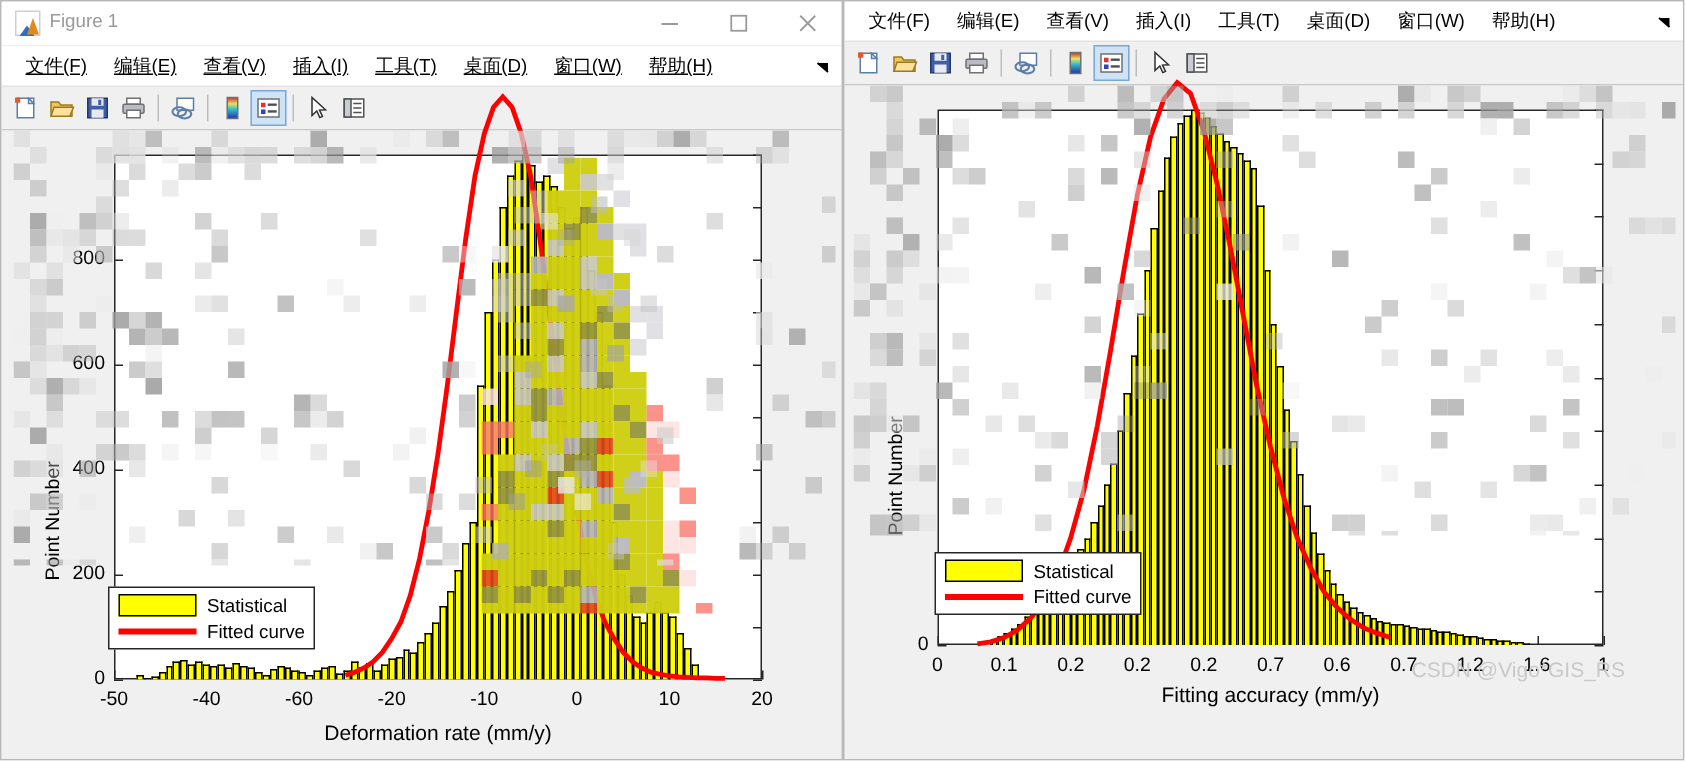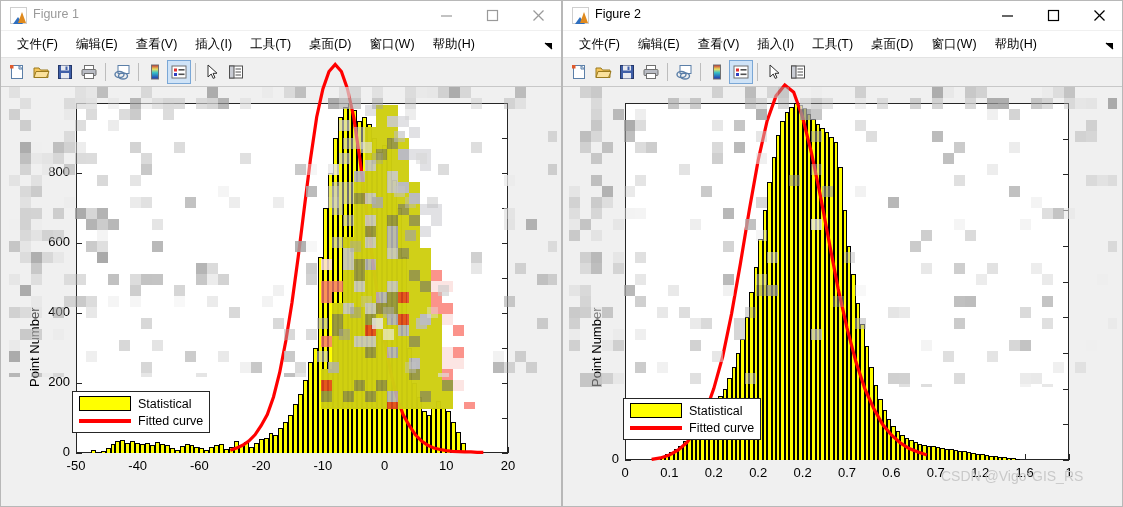--- a/index.html
+++ b/index.html
@@ -1,21 +1,21 @@
 <!DOCTYPE html>
 <html><head>
 <meta charset="utf-8">
 <style>
   html,body{margin:0;padding:0;background:#ffffff;}
   body{width:1123px;height:507px;overflow:hidden;font-family:"Liberation Sans",sans-serif;}
   .desktop{position:relative;width:1123px;height:507px;background:#f0f0f0;}
 
   .fig-window{position:absolute;top:0;height:507px;background:#f0f0f0;
               border:1px solid #b8b8b8;box-sizing:border-box;overflow:hidden;}
-  .fig-left{left:0;width:562px;}
+  .fig-left{left:0;width:562px;text-decoration:underline;}
   .fig-right{left:562px;width:561px;}
 
   
   .titlebar{position:relative;height:29px;background:#ffffff;border-bottom:1px solid #f0f0f0;}
   .title-icon{position:absolute;left:9px;top:6px;width:17px;height:17px;
               background:#ffffff;border:1px solid #cfcfcf;box-sizing:border-box;}
   .title-icon .tri{position:absolute;left:2px;top:9px;width:0;height:0;
                    border-left:5px solid transparent;border-right:5px solid transparent;
                    border-bottom:7px solid #2f6fbf;}
   .title-icon .tri2{position:absolute;left:7px;top:4px;width:0;height:0;
@@ -202,20 +202,21 @@
           </svg>
       </div>
     </div>
 
     <div class="canvas canvas-left">
 
       <div class="ylabel" style="left:26px;top:300px;">Point Number</div>
 
       <div class="plotbox" id="pb1" style="left:75px;top:16px;width:432px;height:350px;"></div>
 
+      <div class="xlabel" style="left:75px;top:393px;width:432px;">Deformation rate (mm/y)</div>
 
       <div id="ax1-extras">
           <div class="tickmark" style="left:75px;top:360px;width:1px;height:6px;"></div>
           <div class="tick-lbl" style="left:53px;top:371px;width:44px;text-align:center;">-50</div>
           <div class="tickmark" style="left:136.71428571428572px;top:360px;width:1px;height:6px;"></div>
           <div class="tick-lbl" style="left:114.71428571428572px;top:371px;width:44px;text-align:center;">-40</div>
           <div class="tickmark" style="left:198.42857142857142px;top:360px;width:1px;height:6px;"></div>
           <div class="tick-lbl" style="left:176.42857142857142px;top:371px;width:44px;text-align:center;">-60</div>
           <div class="tickmark" style="left:260.1428571428571px;top:360px;width:1px;height:6px;"></div>
           <div class="tick-lbl" style="left:238.1428571428571px;top:371px;width:44px;text-align:center;">-20</div>
@@ -821,45 +822,20 @@
           <div class="mpx" style="left:187px;top:286px;width:11px;height:11px;background:rgba(223,223,223,0.82);"></div>
           <div class="mpx" style="left:275px;top:286px;width:11px;height:11px;background:rgba(167,167,167,0.72);"></div>
           <div class="mpx" style="left:286px;top:286px;width:11px;height:11px;background:rgba(207,207,207,0.56);"></div>
           <div class="mpx" style="left:429px;top:286px;width:11px;height:11px;background:rgba(223,223,223,0.65);"></div>
         </div>
     </div>
   </div>
 
   <div class="fig-window fig-right">
 
-    <div class="titlebar">
-      <div class="title-icon">
-        <span class="tri"></span>
-          <span class="tri2"></span>
-      </div>
-      <div class="title-text active">Figure 2</div>
-      <div class="winbtns">
-        <div class="winbtn">
-          <svg width="13" height="13">
-              <line class="wb-active" x1="1" y1="7" x2="12" y2="7" stroke-width="1.2"></line>
-            </svg>
-        </div>
-        <div class="winbtn">
-          <svg width="13" height="13">
-              <rect class="wb-active" x="1.5" y="1.5" width="10" height="10" fill="none" stroke-width="1.2"></rect>
-            </svg>
-        </div>
-        <div class="winbtn">
-          <svg width="13" height="13">
-              <line class="wb-active" x1="1.5" y1="1.5" x2="11.5" y2="11.5" stroke-width="1.2"></line>
-              <line class="wb-active" x1="11.5" y1="1.5" x2="1.5" y2="11.5" stroke-width="1.2"></line>
-            </svg>
-        </div>
-      </div>
-    </div>
 
     <div class="menubar">
       <div class="menus">
         <div class="menuitem">文件(F)</div>
         <div class="menuitem">编辑(E)</div>
         <div class="menuitem">查看(V)</div>
         <div class="menuitem">插入(I)</div>
         <div class="menuitem">工具(T)</div>
         <div class="menuitem">桌面(D)</div>
         <div class="menuitem">窗口(W)</div>
@@ -948,20 +924,21 @@
             <line x1="8.5" y1="12" x2="14" y2="12" stroke="#505050"></line>
           </svg>
       </div>
     </div>
 
     <div class="canvas canvas-right">
       <div class="ylabel" style="left:26px;top:300px;">Point Number</div>
 
       <div class="plotbox" id="pb2" style="left:62px;top:16px;width:444px;height:357px;"></div>
 
+      <div class="xlabel" style="left:62px;top:398px;width:444px;">Fitting accuracy (mm/y)</div>
 
       <div id="ax2-extras">
           <div class="tickmark" style="left:62px;top:367px;width:1px;height:6px;"></div>
           <div class="tick-lbl" style="left:40px;top:378px;width:44px;text-align:center;">0</div>
           <div class="tickmark" style="left:106.4px;top:367px;width:1px;height:6px;"></div>
           <div class="tick-lbl" style="left:84.4px;top:378px;width:44px;text-align:center;">0.1</div>
           <div class="tickmark" style="left:150.8px;top:367px;width:1px;height:6px;"></div>
           <div class="tick-lbl" style="left:128.8px;top:378px;width:44px;text-align:center;">0.2</div>
           <div class="tickmark" style="left:195.2px;top:367px;width:1px;height:6px;"></div>
           <div class="tick-lbl" style="left:173.2px;top:378px;width:44px;text-align:center;">0.2</div>

